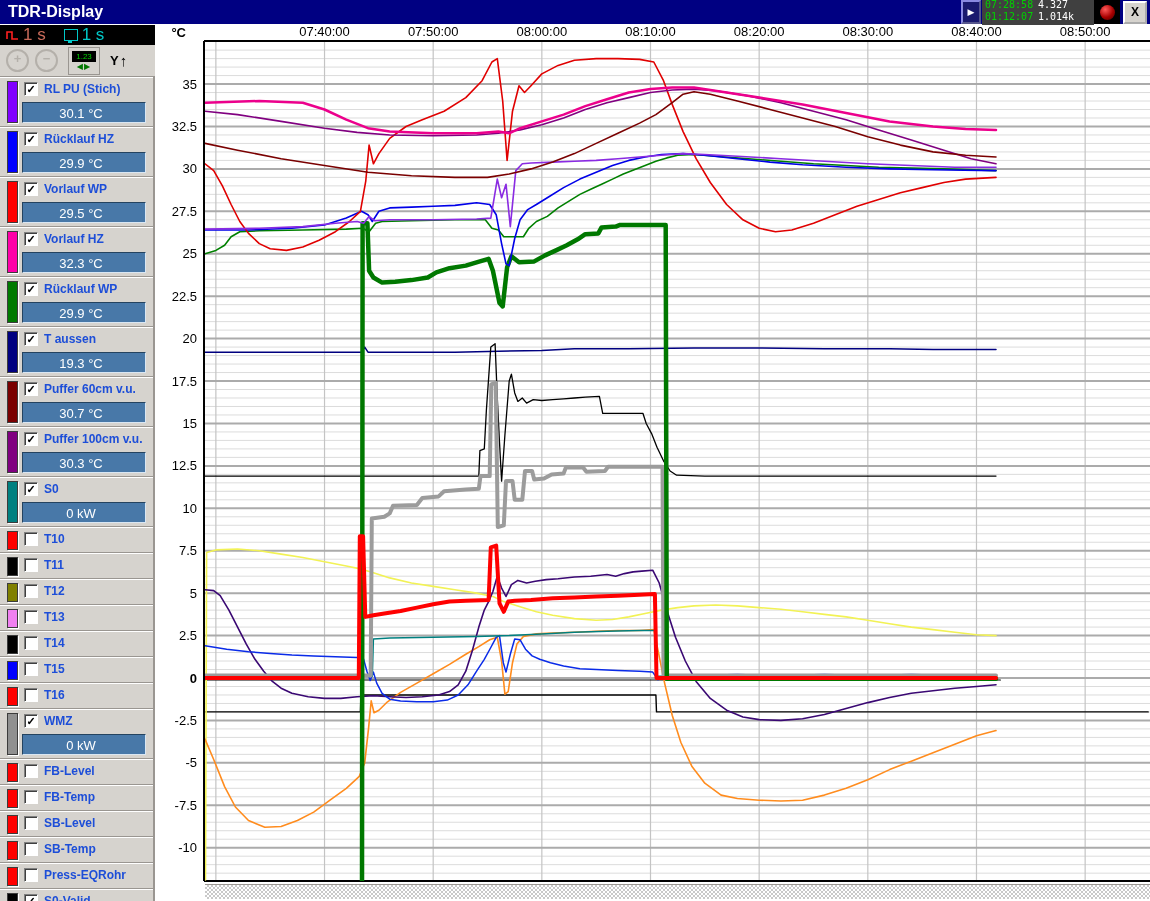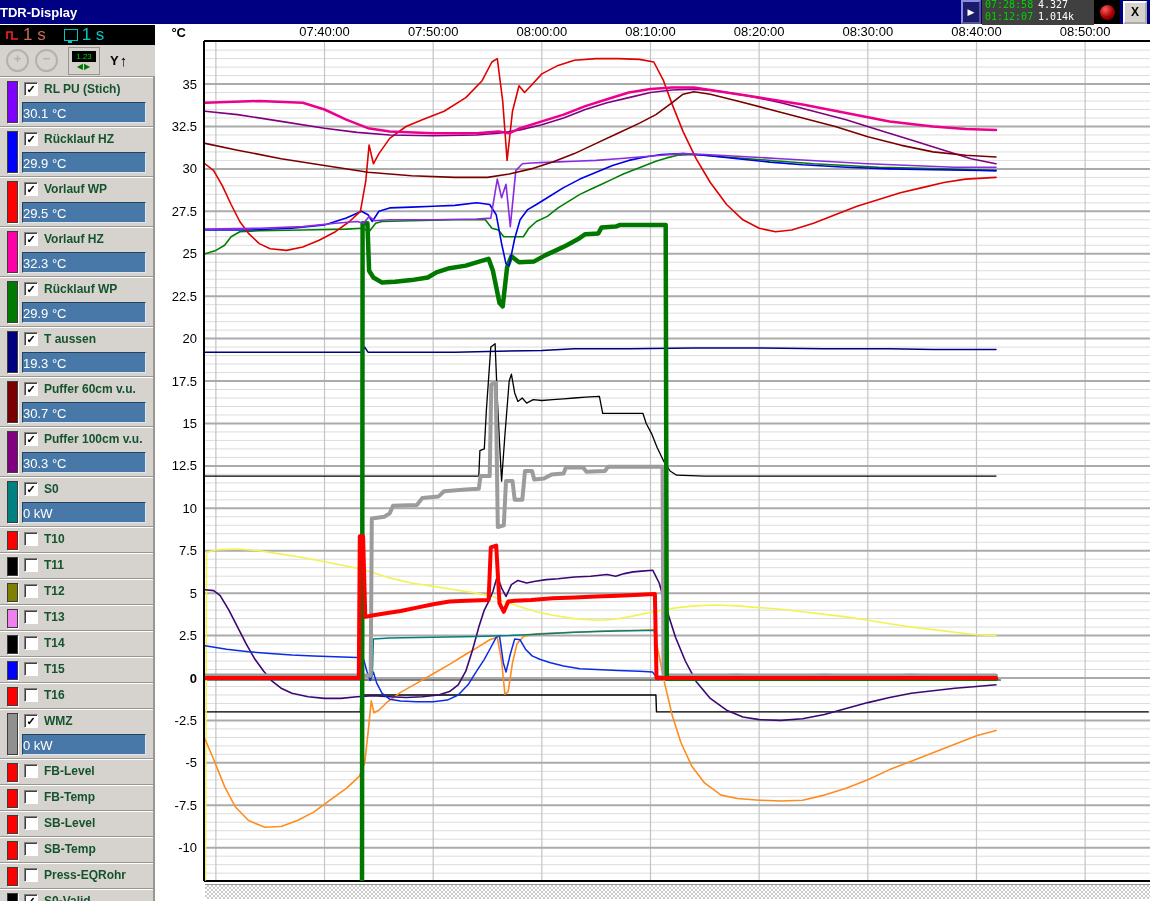--- a/index.html
+++ b/index.html
@@ -1,21 +1,21 @@
 <!DOCTYPE html>
 <html><head>
 <meta charset="utf-8">
 <style>
   html,body{margin:0;padding:0;}
   body{width:1150px;height:901px;position:relative;overflow:hidden;
        font-family:"Liberation Sans",sans-serif;background:#ffffff;}
   
   .titlebar{position:absolute;left:0;top:0;width:1150px;height:24px;background:#000082;
             display:flex;align-items:center;color:#fff;}
-  .titlebar .title{font-size:13px;font-weight:bold;flex:1;}
+  .titlebar .title{font-size:16px;font-weight:bold;padding-left:8px;flex:1;}
   .tb-right{display:flex;align-items:center;height:24px;}
   .play-btn{width:16px;height:20px;background:#1a1a6e;border:2px outset #8a8ae0;color:#fff;
             font-size:9px;display:flex;align-items:center;justify-content:center;margin-right:1px;}
   .digital{width:112px;height:26px;background:#404040;display:grid;
            grid-template-columns:56px 52px;grid-template-rows:12px 12px;
            font-family:"DejaVu Sans Mono",monospace;font-size:10px;line-height:12px;}
   .digital .grn{color:#00d200;padding-left:3px;}
   .digital .wht{color:#fff;text-align:left;padding-right:3px;}
   .led-wrap{width:26px;height:24px;background:#000;display:flex;align-items:center;justify-content:center;}
   .led{width:15px;height:15px;border-radius:50%;
@@ -49,25 +49,25 @@
            overflow:hidden;border-right:2px solid #9a9691;box-sizing:border-box;}
   .srow{position:relative;background:#d6d3ce;border-top:1px solid #9a9691;box-shadow:inset 0 1px 0 #fff;box-sizing:border-box;}
   .srow.big{height:50px;} .srow.small{height:26px;}
   .cbar{position:absolute;left:7px;top:4px;width:9px;border:1px solid #3c3c3c;
         box-shadow:1px 1px 0 #ffffff;}
   .big .cbar{height:40px;} .small .cbar{height:17px;}
   .chk{position:absolute;left:24px;top:5px;width:12px;height:12px;background:#fff;
        border-top:1px solid #808080;border-left:1px solid #808080;
        border-right:1px solid #fff;border-bottom:1px solid #fff;
        box-shadow:inset 1px 1px 0 #404040;font-size:11px;font-weight:bold;line-height:12px;text-align:center;color:#000;}
-  .slabel{position:absolute;left:44px;top:5px;font-size:12px;font-weight:bold;color:#14532d;white-space:nowrap;}
+  .slabel{position:absolute;left:44px;top:5px;font-size:12px;font-weight:bold;color:#1d4ed8;white-space:nowrap;}
   .svalue{position:absolute;left:22px;right:7px;top:25px;height:21px;background:#4878a8;
           border-top:1px solid #24435f;border-left:1px solid #24435f;
           border-right:1px solid #d9e6f2;border-bottom:1px solid #d9e6f2;
-          color:#fff;font-size:13px;text-align:left;padding-right:6px;line-height:21px;box-sizing:border-box;}
+          color:#fff;font-size:13px;text-align:center;padding-right:6px;line-height:21px;box-sizing:border-box;}
   
   .chart-bg{position:absolute;left:155px;top:25px;width:995px;height:876px;background:#fff;}
   svg.chart{position:absolute;left:0;top:0;}
   .scroll-strip{position:absolute;left:205px;top:884px;width:945px;height:14px;background:#fff;
      background-image:linear-gradient(45deg,#c9c9c9 25%,transparent 25%,transparent 75%,#c9c9c9 75%),
                       linear-gradient(45deg,#c9c9c9 25%,transparent 25%,transparent 75%,#c9c9c9 75%);
      background-size:4px 4px;background-position:0 0,2px 2px;border-top:1px solid #9a9691;}
 </style>
 </head>
 <body>

